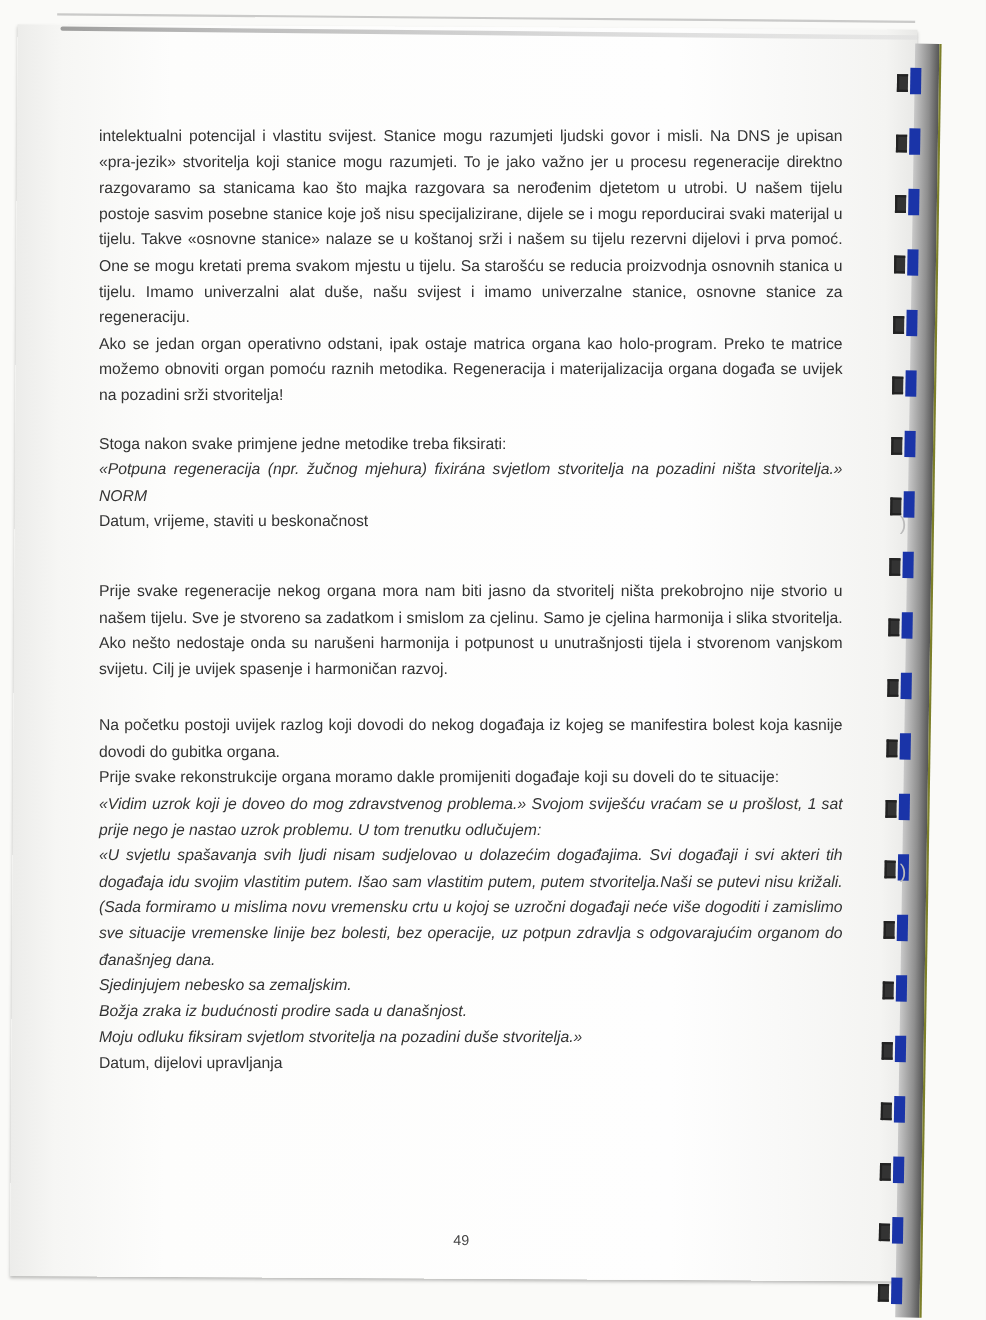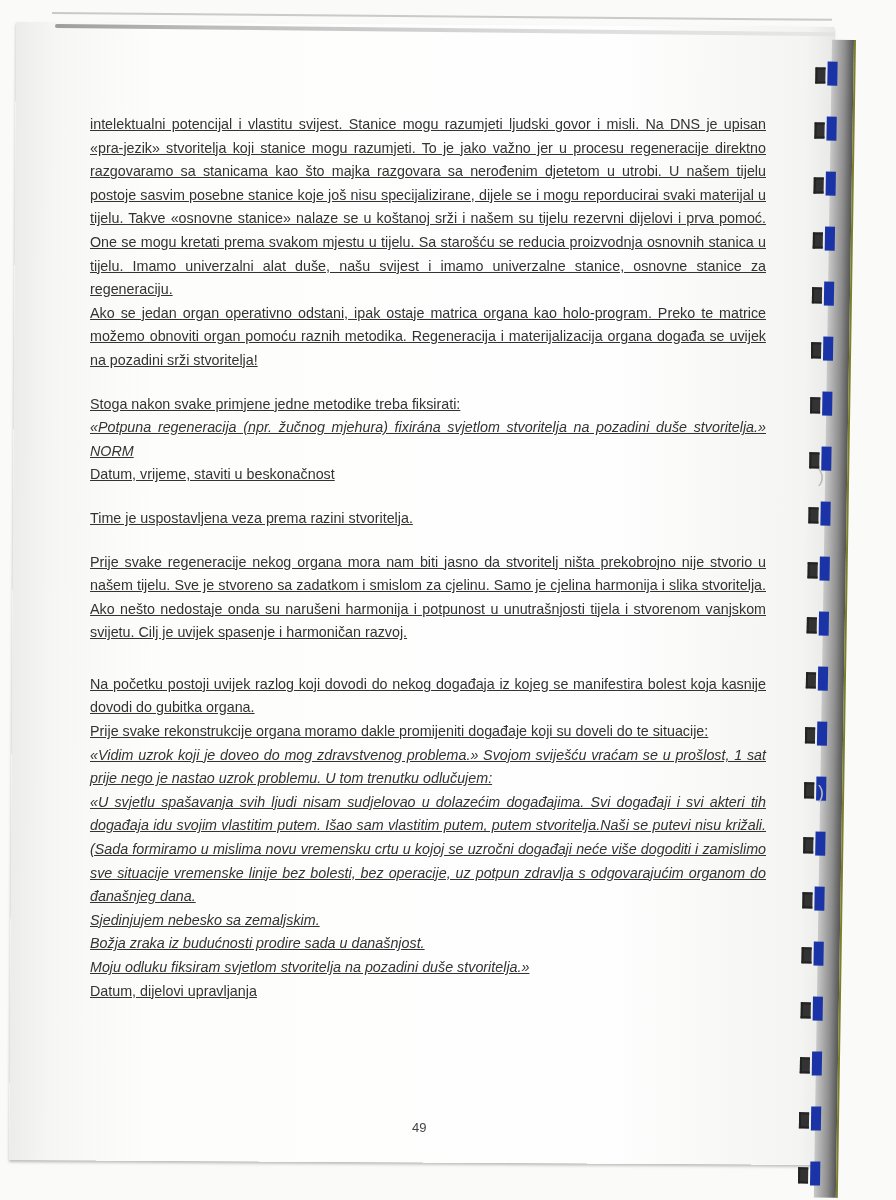--- a/index.html
+++ b/index.html
@@ -33,21 +33,21 @@
     position: absolute; right: 0; top: 0; width: 22px; height: 100%;
     background: linear-gradient(90deg, #c9c9c9, #8e8e8e 60%, #555 100%);
   }
   .binding .edge-line {
     position: absolute; right: -2px; top: 0; width: 2px; height: 100%; background: #7c7f2a;
   }
   .ring { position: absolute; right: 16px; width: 10px; height: 24px; background: #1a34a8; }
   .clip { position: absolute; right: 28px; width: 8px; height: 12px; border: 2px solid #222; border-right: none; background: #333; }
   .text-block {
     position: absolute; left: 90px; top: 113px; width: 676px;
-    color: #333; font-size: 14.3px; line-height: 23.6px; text-decoration: underline;
+    color: #333; font-size: 14.3px; line-height: 23.6px;
   }
   .text-block p { margin: 0; text-align: justify; }
   .text-block .gap-lg { height: 20px; }
   .italic { font-style: italic; }
   .right { text-align: right; }
   .page-number {
     position: absolute; left: 412px; top: 1120px; font-size: 13px; color: #444; text-align: center;
   }
   .margin-mark { position: absolute; color: #bbb; font-size: 18px; }
 </style>
@@ -106,24 +106,23 @@
       <div class="ring" style="top: 1122px; background: rgb(26, 52, 168);"></div>
       <div class="clip" style="top: 1128px;"></div>
     </div>
 </div>
 
 <div class="text-block">
   <p>intelektualni potencijal i vlastitu svijest. Stanice mogu razumjeti ljudski govor i misli. Na DNS je upisan «pra-jezik» stvoritelja koji stanice mogu razumjeti. To je jako važno jer u procesu regeneracije direktno razgovaramo sa stanicama kao što majka razgovara sa nerođenim djetetom u utrobi. U našem tijelu postoje sasvim posebne stanice koje još nisu specijalizirane, dijele se i mogu reporducirai svaki materijal u tijelu. Takve «osnovne stanice» nalaze se u koštanoj srži i našem su tijelu rezervni dijelovi i prva pomoć. One se mogu kretati prema svakom mjestu u tijelu. Sa starošću se reducia proizvodnja osnovnih stanica u tijelu. Imamo univerzalni alat duše, našu svijest i imamo univerzalne stanice, osnovne stanice za regeneraciju.</p>
   <p>Ako se jedan organ operativno odstani, ipak ostaje matrica organa kao holo-program. Preko te matrice možemo obnoviti organ pomoću raznih metodika. Regeneracija i materijalizacija organa događa se uvijek na pozadini srži stvoritelja!</p>
   <div class="gap-lg"></div>
   <p>Stoga nakon svake primjene jedne metodike treba fiksirati:</p>
-  <p class="italic">«Potpuna regeneracija (npr. žučnog mjehura) fixirána svjetlom stvoritelja na pozadini duše stvoritelja.» NORM</p>
+  <p class="italic">«Potpuna regeneracija (npr. žučnog mjehura) fixirána svjetlom stvoritelja na pozadini ništa stvoritelja.» NORM</p>
   <p class="right">Datum, vrijeme, staviti u beskonačnost</p>
   <div class="gap-lg"></div>
-  <p>Time je uspostavljena veza prema razini stvoritelja.</p>
   <div class="gap-lg"></div>
   <p>Prije svake regeneracije nekog organa mora nam biti jasno da stvoritelj ništa prekobrojno nije stvorio u našem tijelu. Sve je stvoreno sa zadatkom i smislom za cjelinu. Samo je cjelina harmonija i slika stvoritelja. Ako nešto nedostaje onda su narušeni harmonija i potpunost u unutrašnjosti tijela i stvorenom vanjskom svijetu. Cilj je uvijek spasenje i harmoničan razvoj.</p>
   <div class="gap-lg" style="height:28px"></div>
   <p>Na početku postoji uvijek razlog koji dovodi do nekog događaja iz kojeg se manifestira bolest koja kasnije dovodi do gubitka organa.</p>
   <p>Prije svake rekonstrukcije organa moramo dakle promijeniti događaje koji su doveli do te situacije:</p>
   <p class="italic"> «Vidim uzrok koji je doveo do mog zdravstvenog problema.» Svojom sviješću vraćam se u prošlost, 1 sat prije nego je nastao uzrok problemu. U tom trenutku odlučujem:</p>
   <p class="italic">«U svjetlu spašavanja svih ljudi nisam sudjelovao u dolazećim događajima. Svi događaji i svi akteri tih događaja idu svojim vlastitim putem. Išao sam vlastitim putem, putem stvoritelja.Naši se putevi nisu križali. (Sada formiramo u mislima novu vremensku crtu u kojoj se uzročni događaji neće više dogoditi i zamislimo sve situacije vremenske linije bez bolesti, bez operacije, uz potpun zdravlja s odgovarajućim organom do đanašnjeg dana.</p>
   <p class="italic">Sjedinjujem nebesko sa zemaljskim.</p>
   <p class="italic">Božja zraka iz budućnosti prodire sada u današnjost.</p>
   <p class="italic">Moju odluku fiksiram svjetlom stvoritelja na pozadini duše stvoritelja.»</p>

